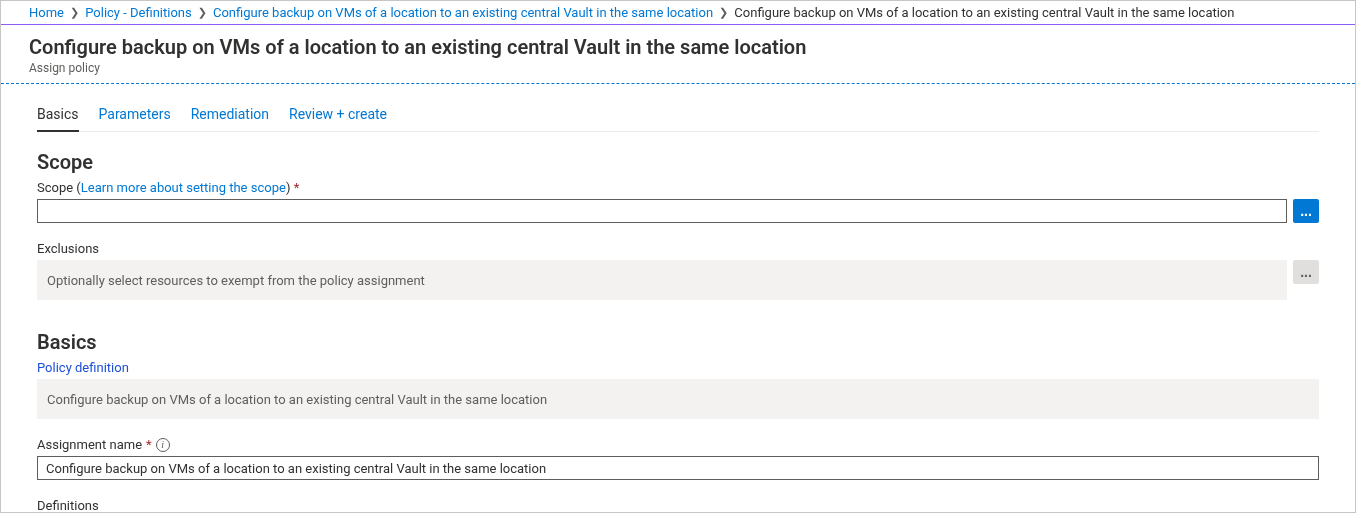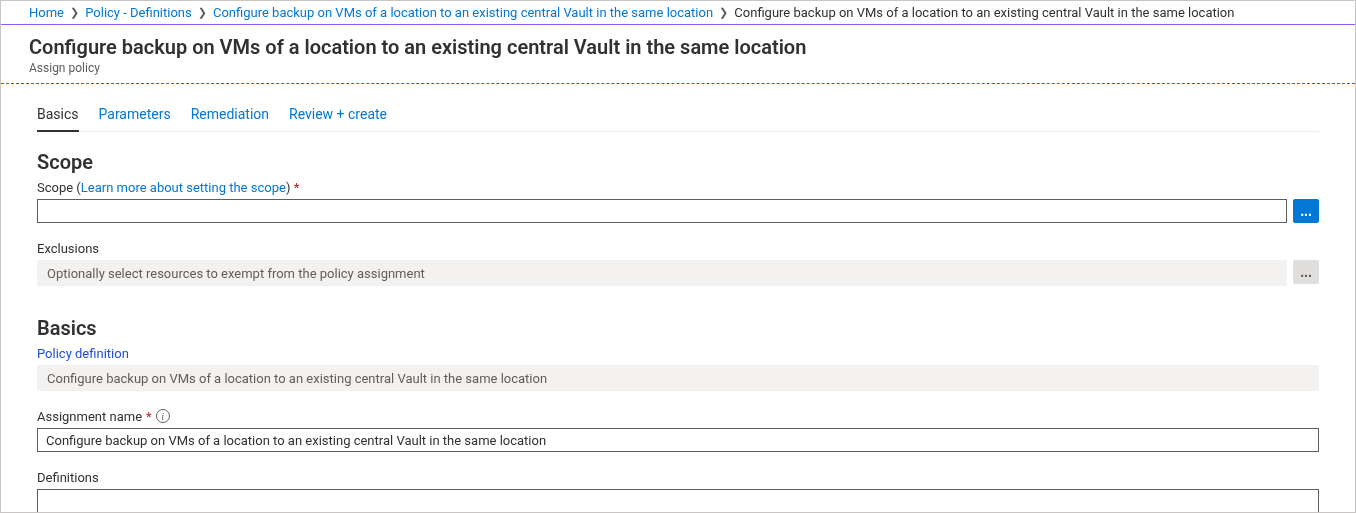--- a/index.html
+++ b/index.html
@@ -78,20 +78,21 @@
     font-size: 20px;
     font-weight: 600;
     color: #323130;
     margin-bottom: 6px;
   }
   .field-label {
     font-size: 13px;
     color: #323130;
     margin-bottom: 4px;
     display: flex;
+    align-items: center;
     gap: 4px;
   }
   .field-label.muted {
     color: #1d4ed8;
   }
   .link {
     color: #0078d4;
     text-decoration: none;
     cursor: pointer;
   }
@@ -128,21 +129,21 @@
     justify-content: center;
     border-radius: 2px;
   }
   .ellipsis-btn.gray {
     background: #e1dfdd;
     color: #605e5c;
   }
   .readonly-box {
     background: #f3f2f1;
     color: #605e5c;
-    height: 26px;
+    height: 40px;
     display: flex;
     align-items: center;
     padding: 0 10px;
     font-size: 13px;
     flex: 1;
   }
   .info-icon {
     width: 14px;
     height: 14px;
     border: 1px solid #605e5c;

